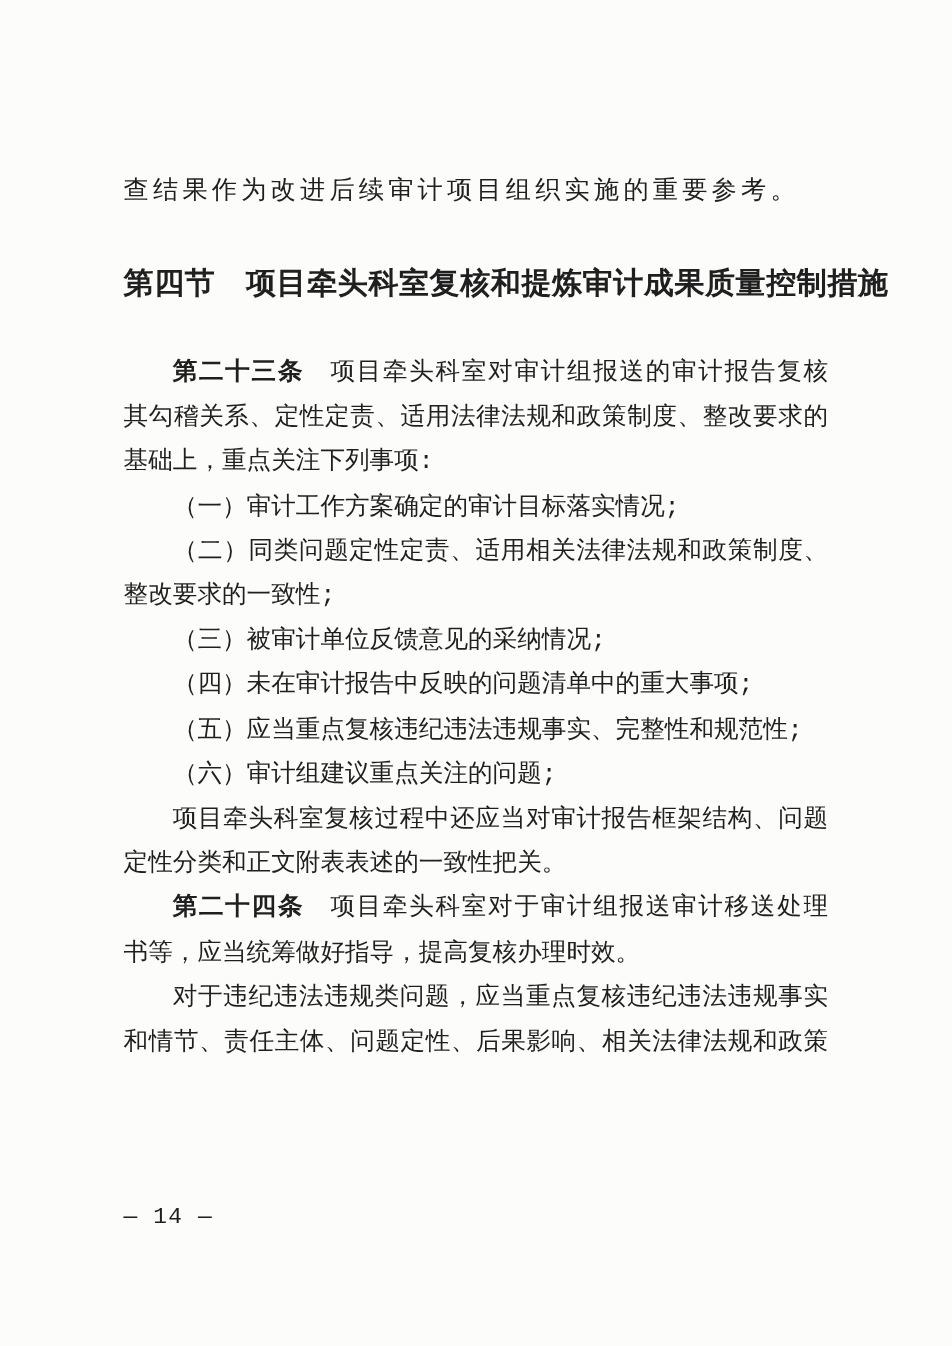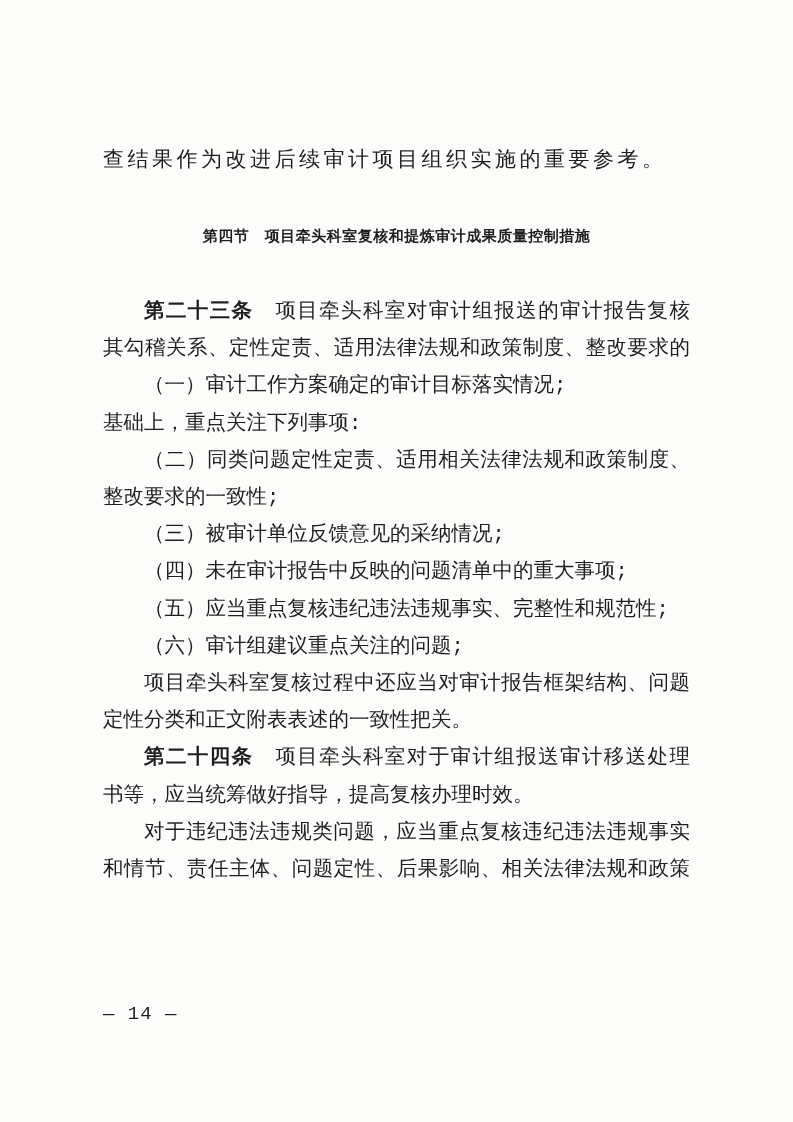--- a/index.html
+++ b/index.html
@@ -11,21 +11,21 @@
     font-family:Liberation Mono, monospace;
     overflow:hidden;
   }
   .opener{
     position:absolute;left:103px;top:142px;
     font-size:21px;line-height:37px;
     letter-spacing:3.5px;white-space:nowrap;
   }
   .heading{
     position:absolute;left:103px;top:219px;width:587px;
-    font-size:15px;line-height:37px;font-weight:bold;
+    font-size:25px;line-height:37px;font-weight:bold;
     text-align:center;white-space:nowrap;
     letter-spacing:0.5px;
   }
   .bodyblock{
     position:absolute;left:103px;top:293px;width:587px;
   }
   .line{
     font-size:20.5px;
     line-height:37.2px;
     text-align:left;
@@ -51,23 +51,23 @@
 
   <div class="heading">第四节　项目牵头科室复核和提炼审计成果质量控制措施</div>
 
   <div class="bodyblock">
 
     <div class="line indent justify"><span class="art">第二十三条</span><span>　项目牵头科室对审计组报送的审计报告复核</span></div>
 
 
     <div class="line justify"><span>其勾稽关系、定性定责、适用法律法规和政策制度、整改要求的</span></div>
 
+    <div class="line"><span>基础上，重点关注下列事项:</span></div>
+
     <div class="line indent"><span>（一）审计工作方案确定的审计目标落实情况;</span></div>
-
-    <div class="line"><span>基础上，重点关注下列事项:</span></div>
 
     <div class="line indent justify"><span>（二）同类问题定性定责、适用相关法律法规和政策制度、</span></div>
 
     <div class="line"><span>整改要求的一致性;</span></div>
 
     <div class="line indent"><span>（三）被审计单位反馈意见的采纳情况;</span></div>
 
     <div class="line indent"><span>（四）未在审计报告中反映的问题清单中的重大事项;</span></div>
 
     <div class="line indent"><span>（五）应当重点复核违纪违法违规事实、完整性和规范性;</span></div>

